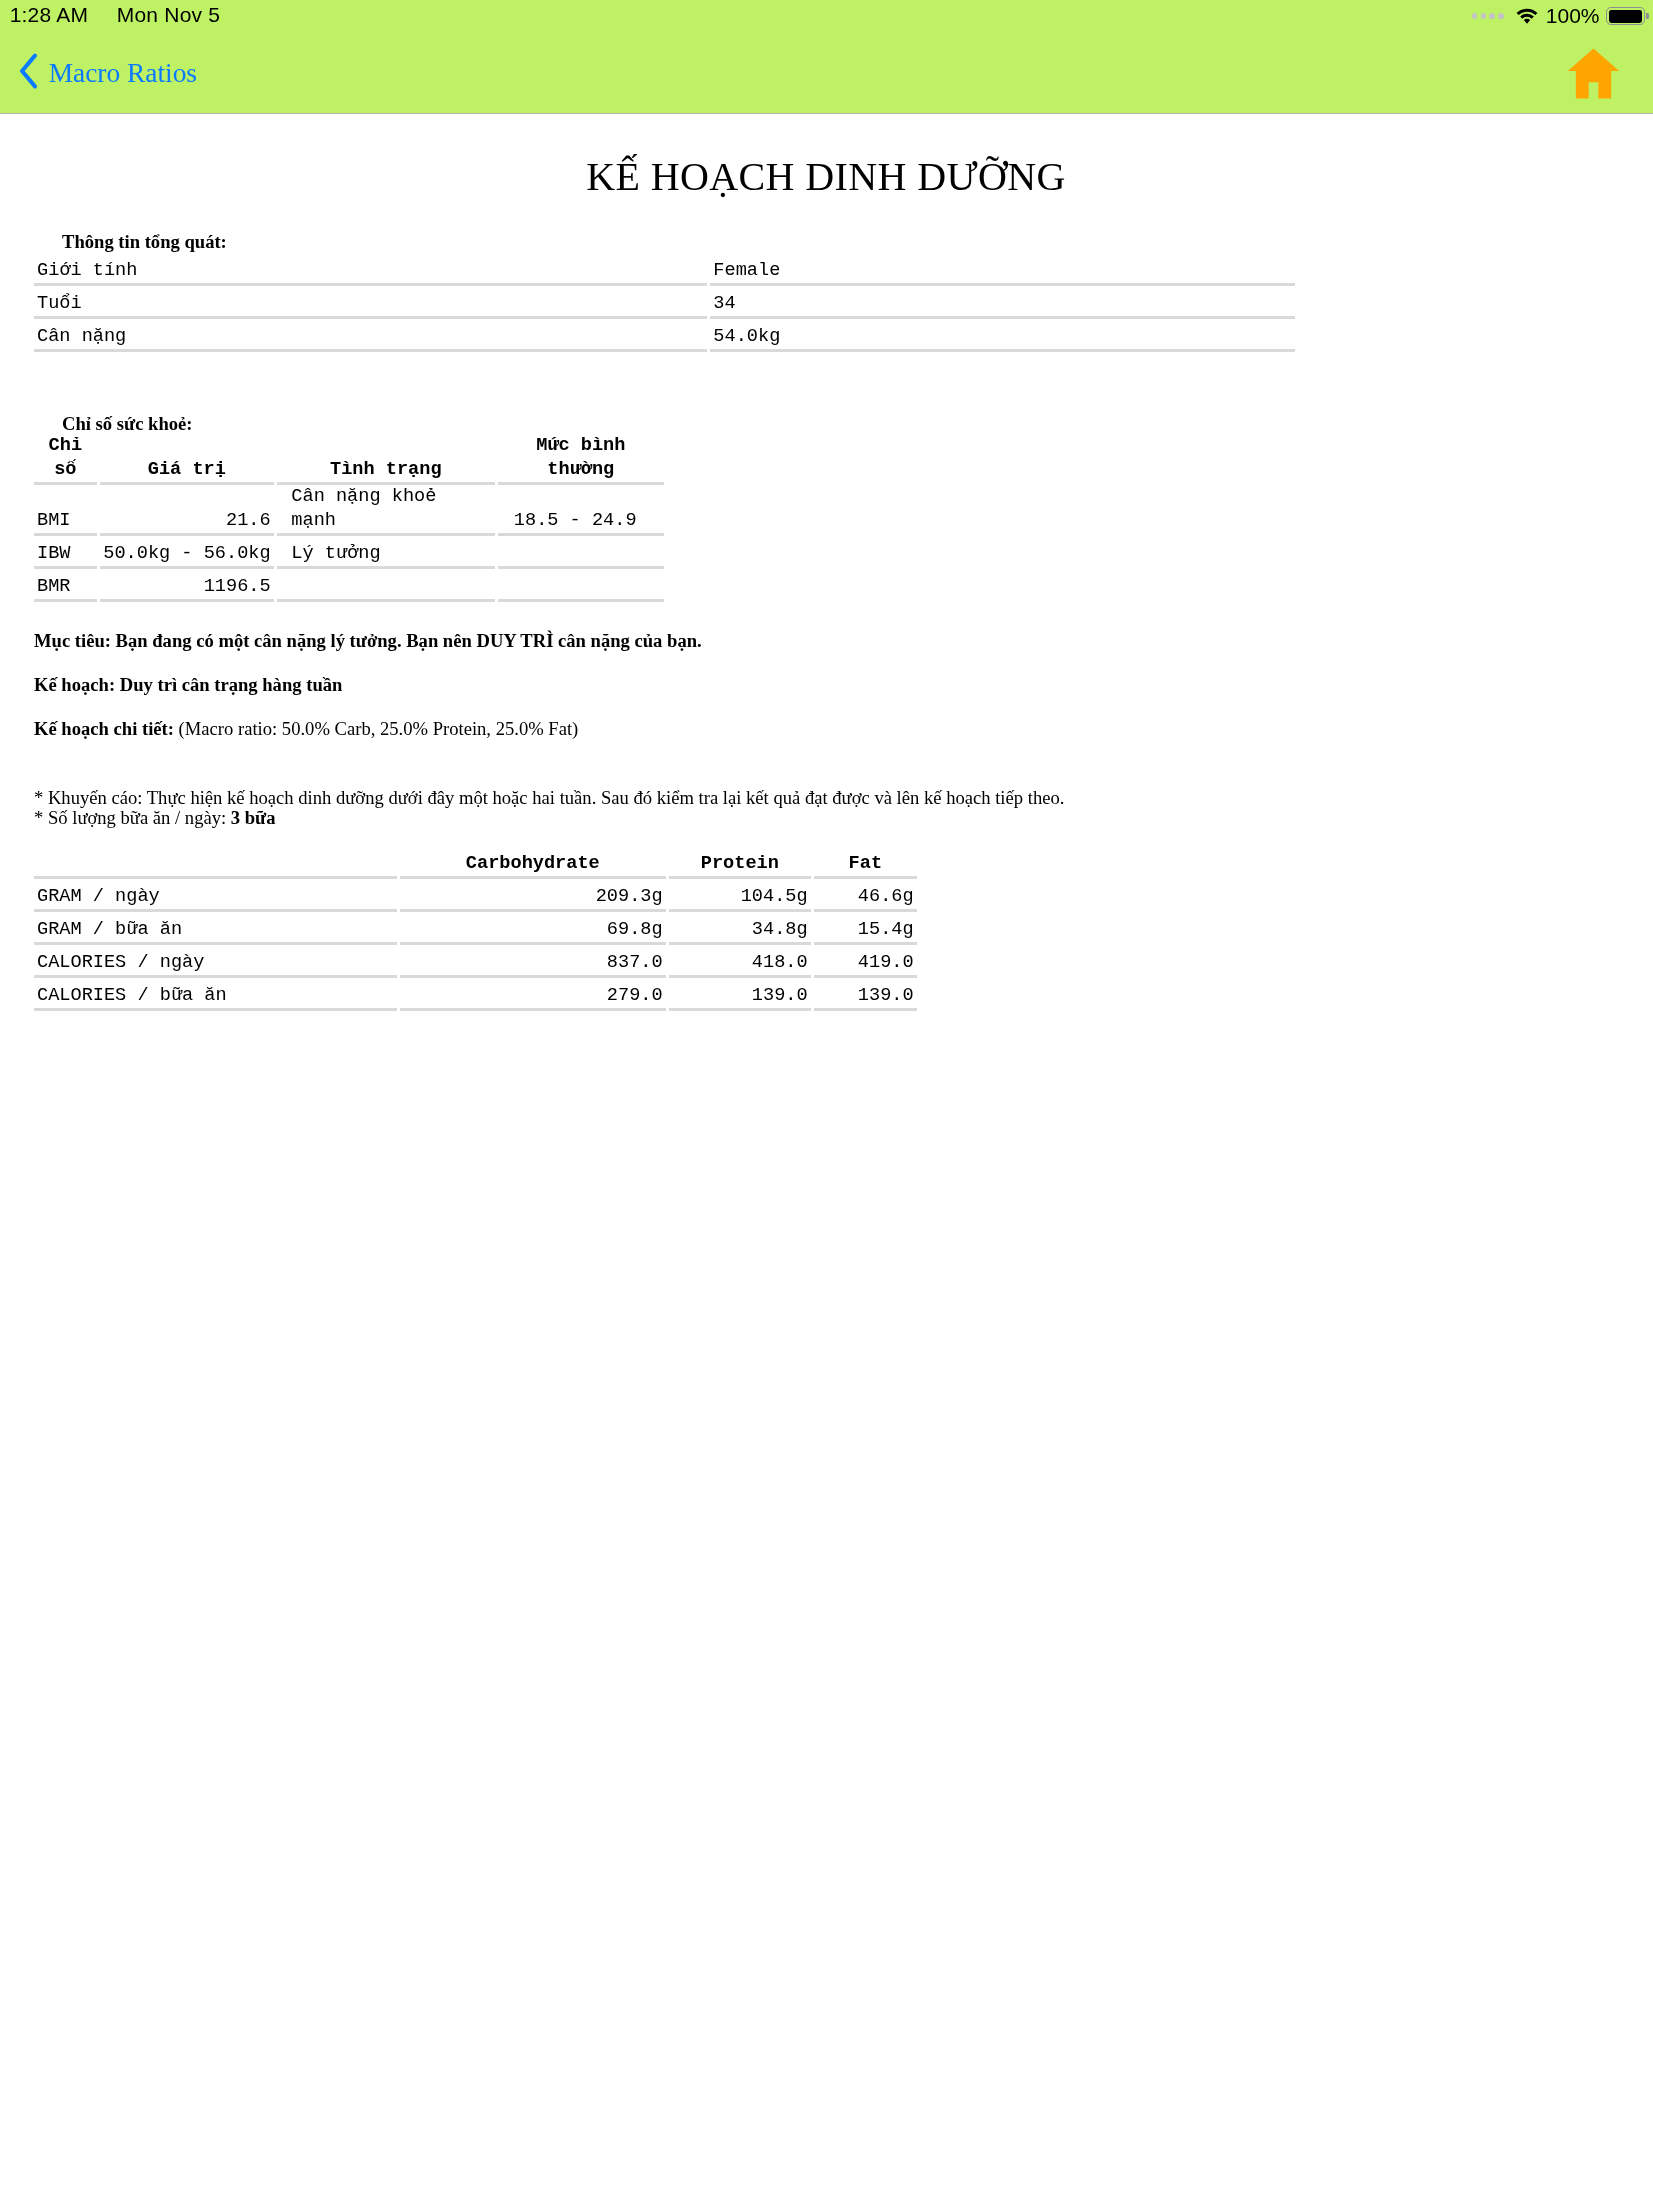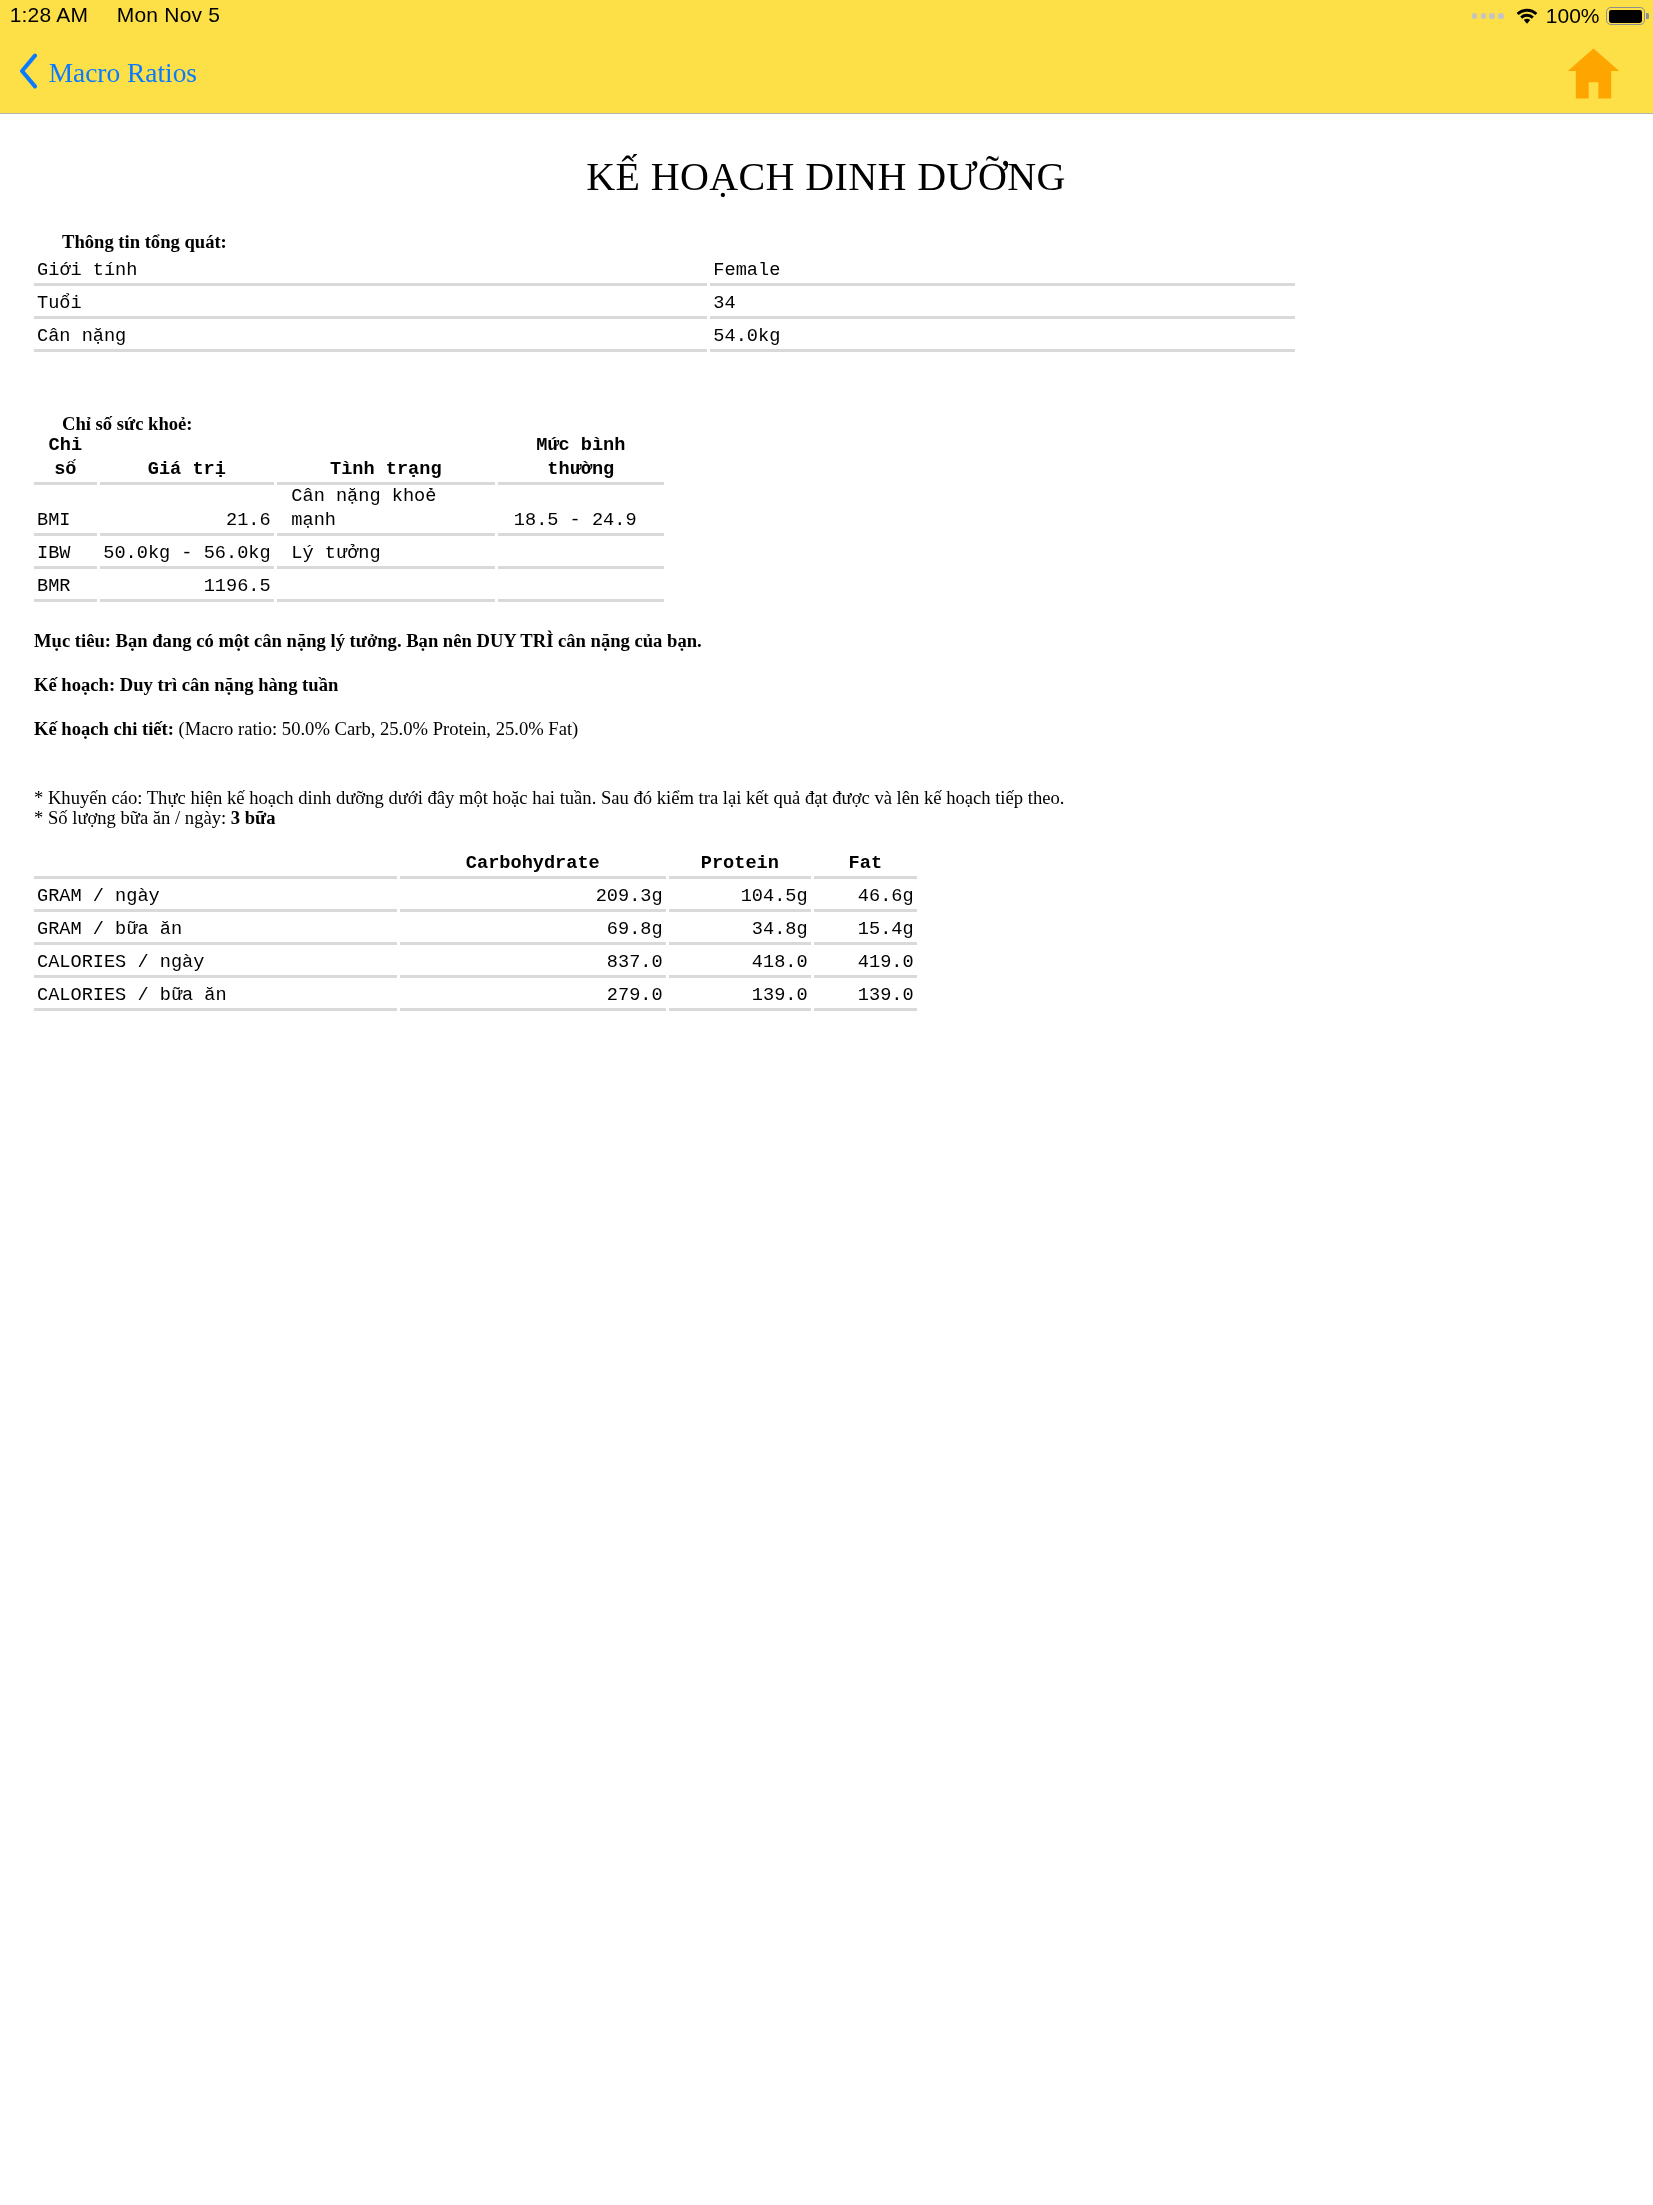--- a/index.html
+++ b/index.html
@@ -3,21 +3,21 @@
 <meta charset="utf-8">
 <style>
   html, body { margin: 0; padding: 0; }
   body {
     width: 1653px; height: 2205px; background: #ffffff; position: relative; overflow: hidden;
     font-family: "Liberation Serif", serif; color: #000;
   }
   
   .topbar {
     position: absolute; left: 0; top: 0; width: 1653px; height: 113px;
-    background: #fde047; border-bottom: 1.6px solid #b2b2b2;
+    background: #bef264; border-bottom: 1.6px solid #b2b2b2;
   }
   .status-left {
     position: absolute; left: 9.7px; top: 3.2px; font-family: "Liberation Sans", sans-serif;
     font-size: 21px; color: #000; letter-spacing: 0.2px;
   }
   .status-left span { margin-right: 22.6px; }
   .status-right {
     position: absolute; right: 8px; top: 3.2px; height: 26px; display: flex; align-items: center;
     font-family: "Liberation Sans", sans-serif; font-size: 21px; color: #000;
   }
@@ -144,21 +144,21 @@
       <td style="padding-left:14.5px"></td>
       <td style="padding-left:16px"></td>
     </tr>
   </tbody>
     </table>
 
   <div class="para" style="top:517px;">
     <b><span>Mục tiêu:</span><span> Bạn đang có một cân nặng lý tưởng. Bạn nên DUY TRÌ cân nặng của bạn.</span></b>
   </div>
   <div class="para" style="top:561px;">
-    <b><span>Kế hoạch:</span><span> Duy trì cân nặng hàng tuần</span></b>
+    <b><span>Kế hoạch:</span><span> Duy trì cân trạng hàng tuần</span></b>
   </div>
   <div class="para" style="top:605px;">
     <b>Kế hoạch chi tiết:</b><span> (Macro ratio: 50.0% Carb, 25.0% Protein, 25.0% Fat)</span>
   </div>
   <div class="para" style="top:650px;margin-top:24px;">* Khuyến cáo: Thực hiện kế hoạch dinh dưỡng dưới đây một hoặc hai tuần. Sau đó kiểm tra lại kết quả đạt được và lên kế hoạch tiếp theo.</div>
   <div class="para" style="top:694px;">
     <span>* Số lượng bữa ăn / ngày: </span><b>3 bữa</b>
   </div>
 
   <table style="left:-3.2px; top:733px;">

